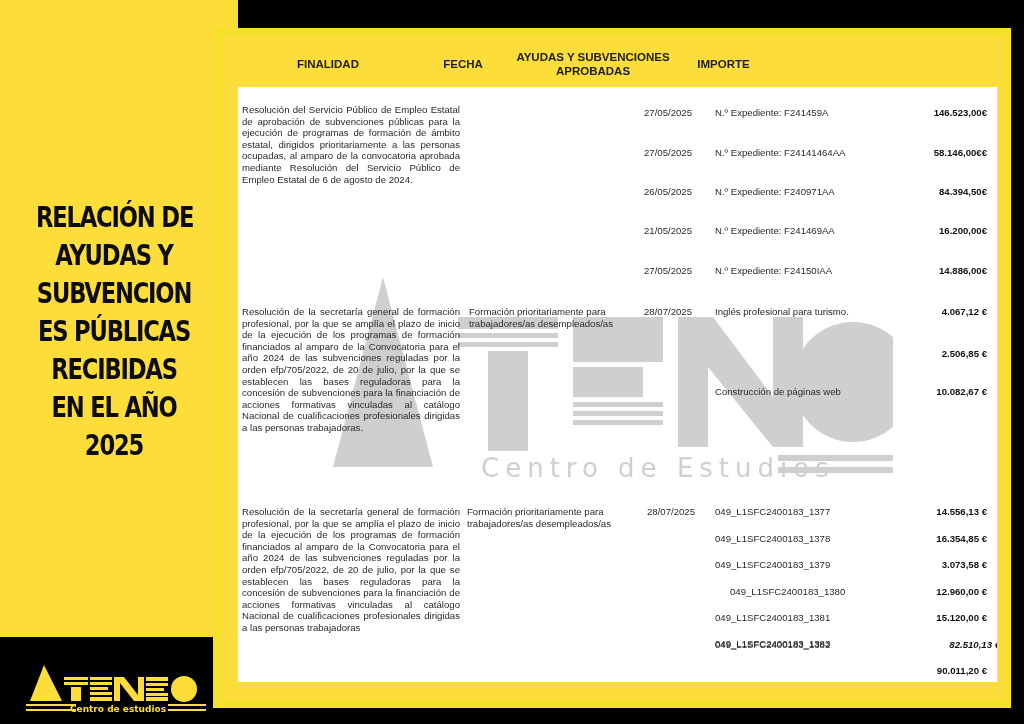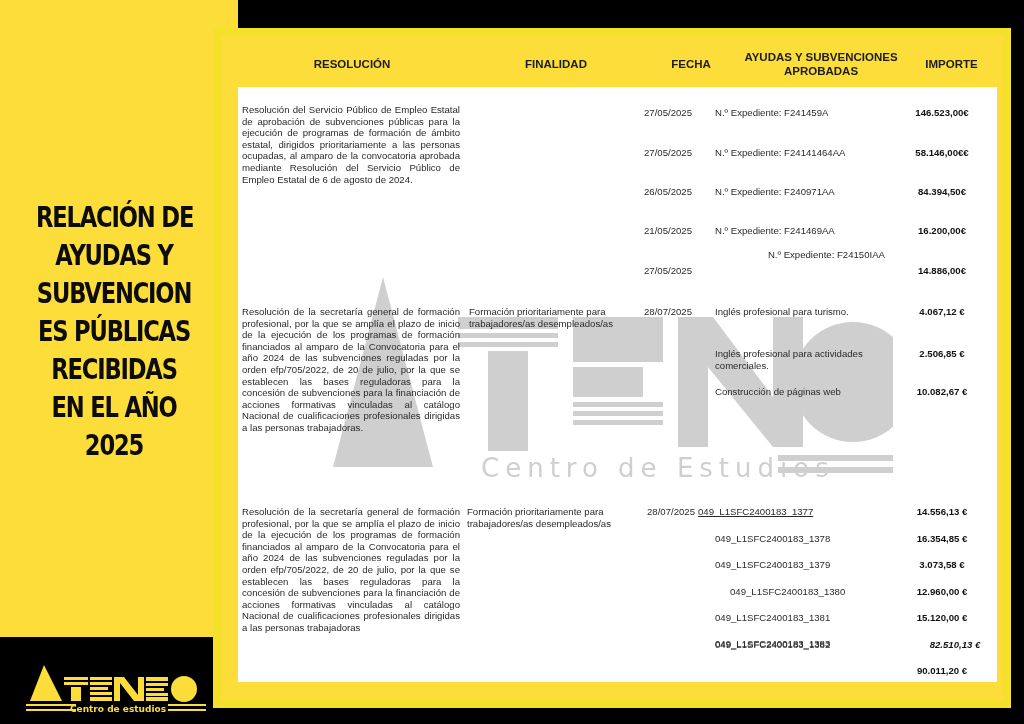--- a/index.html
+++ b/index.html
@@ -49,21 +49,21 @@
     background: #fff; overflow: hidden;
   }
   .watermark { position: absolute; left: 95px; top: 190px; width: 560px; height: 210px; pointer-events: none; }
 
   .cell { position: absolute; font-size: 9.6px; line-height: 11.6px; color: #2a2a2a; }
   .res-text { text-align: justify; width: 218px; }
   .fin-text { text-align: center; width: 160px; }
   .fin-text.left { text-align: left; }
   .date { width: 70px; text-align: center; }
   .aid { width: 170px; }
-  .amount { width: 90px; text-align: center; font-weight: bold; color: #111; }
+  .amount { width: 90px; text-align: right; font-weight: bold; color: #111; }
 </style>
 </head>
 <body>
 
 <div class="left-panel">
   <div class="left-title">
     <span>RELACIÓN DE</span>
     <span>AYUDAS Y</span>
     <span>SUBVENCION</span>
     <span>ES PÚBLICAS</span>
@@ -107,21 +107,20 @@
     </g>
     <text x="92" y="49" text-anchor="middle" font-family="DejaVu Sans, sans-serif" font-weight="bold" font-size="9" fill="#fddd3a">Centro de estudios</text>
   </svg>
 </div>
 
 <div class="frame">
   <div class="frame-inner"></div>
 </div>
 
 <div class="table-header">
-  <div class="th th-res">RESOLUCIÓN</div>
   <div class="th th-fin">FINALIDAD</div>
   <div class="th th-fecha">FECHA</div>
   <div class="th th-ayudas">AYUDAS Y SUBVENCIONES APROBADAS</div>
   <div class="th th-importe">IMPORTE</div>
 </div>
 
 <div class="table-body">
 
   <svg class="watermark" viewBox="0 0 560 210">
     <g fill="#cfcfcf">
@@ -155,41 +154,40 @@
 
   <div class="cell date" style="left:395px; top:99px;">26/05/2025</div>
   <div class="cell aid" style="left:477px; top:99px;">N.º Expediente: F240971AA</div>
   <div class="cell amount" style="left:659px; top:99px;">84.394,50€</div>
 
   <div class="cell date" style="left:395px; top:138px;">21/05/2025</div>
   <div class="cell aid" style="left:477px; top:138px;">N.º Expediente: F241469AA</div>
   <div class="cell amount" style="left:659px; top:138px;">16.200,00€</div>
 
   <div class="cell date" style="left:395px; top:178px;">27/05/2025</div>
-  <div class="cell aid" style="left:477px; top:162px;text-align:right;">N.º Expediente: F24150IAA</div>
+  <div class="cell aid" style="left:477px; top:178px;">N.º Expediente: F24150IAA</div>
   <div class="cell amount" style="left:659px; top:178px;">14.886,00€</div>
 
   <div class="cell res-text" style="left:4px; top:219px;">Resolución de la secretaría general de formación profesional, por la que se amplía el plazo de inicio de la ejecución de los programas de formación financiados al amparo de la Convocatoria para el año 2024 de las subvenciones reguladas por la orden efp/705/2022, de 20 de julio, por la que se establecen las bases reguladoras para la concesión de subvenciones para la financiación de acciones formativas vinculadas al catálogo Nacional de cualificaciones profesionales dirigidas a las personas trabajadoras.</div>
   <div class="cell fin-text left" style="left:231px; top:219px;">Formación prioritariamente para trabajadores/as desempleados/as</div>
 
   <div class="cell date" style="left:395px; top:219px;">28/07/2025</div>
   <div class="cell aid" style="left:477px; top:219px;">Inglés profesional para turismo.</div>
   <div class="cell amount" style="left:659px; top:219px;">4.067,12 €</div>
 
-  <div class="cell aid" style="left:477px; top:261px; width:160px;">Inglés profesional para actividades comerciales.</div>
   <div class="cell amount" style="left:659px; top:261px;">2.506,85 €</div>
 
   <div class="cell aid" style="left:477px; top:299px;">Construcción de páginas web</div>
   <div class="cell amount" style="left:659px; top:299px;">10.082,67 €</div>
 
   <div class="cell res-text" style="left:4px; top:419px;">Resolución de la secretaría general de formación profesional, por la que se amplía el plazo de inicio de la ejecución de los programas de formación financiados al amparo de la Convocatoria para el año 2024 de las subvenciones reguladas por la orden efp/705/2022, de 20 de julio, por la que se establecen las bases reguladoras para la concesión de subvenciones para la financiación de acciones formativas vinculadas al catálogo Nacional de cualificaciones profesionales dirigidas a las personas trabajadoras</div>
   <div class="cell fin-text left" style="left:229px; top:419px;">Formación prioritariamente para trabajadores/as desempleados/as</div>
 
   <div class="cell date" style="left:398px; top:419px;">28/07/2025</div>
-  <div class="cell aid" style="left:460px; top:419px;text-decoration:underline;">049_L1SFC2400183_1377</div>
+  <div class="cell aid" style="left:477px; top:419px;">049_L1SFC2400183_1377</div>
   <div class="cell amount" style="left:659px; top:419px;">14.556,13 €</div>
 
   <div class="cell aid" style="left:477px; top:446px;">049_L1SFC2400183_1378</div>
   <div class="cell amount" style="left:659px; top:446px;">16.354,85 €</div>
 
   <div class="cell aid" style="left:477px; top:472px;">049_L1SFC2400183_1379</div>
   <div class="cell amount" style="left:659px; top:472px;">3.073,58 €</div>
 
   <div class="cell aid" style="left:492px; top:499px;">049_L1SFC2400183_1380</div>
   <div class="cell amount" style="left:659px; top:499px;">12.960,00 €</div>

